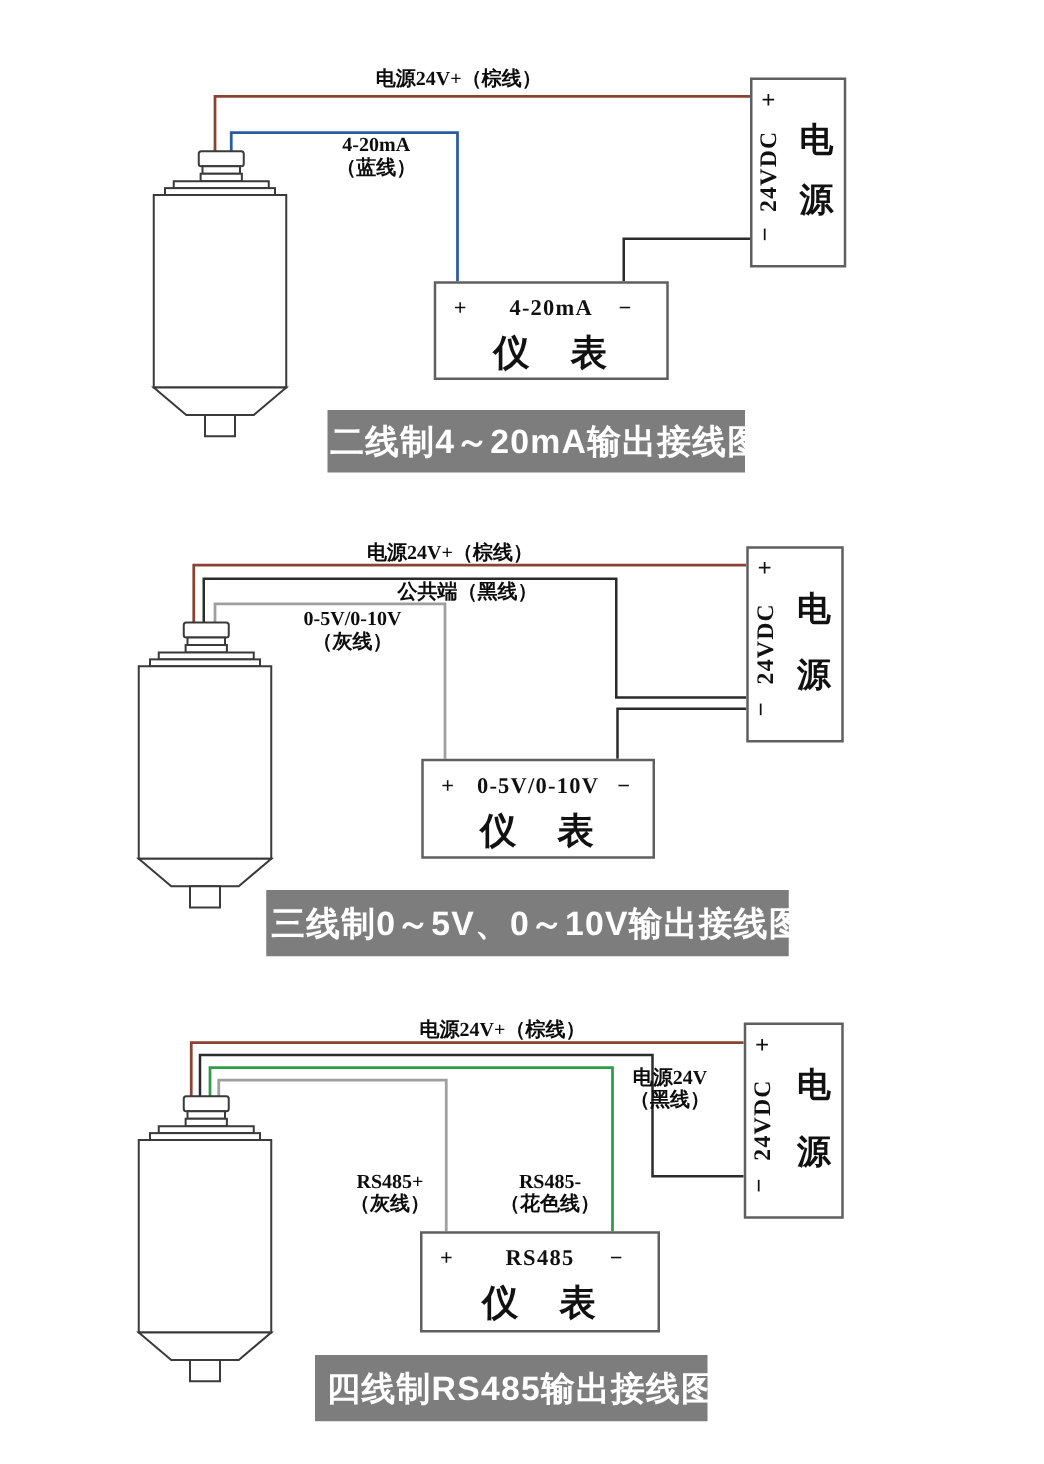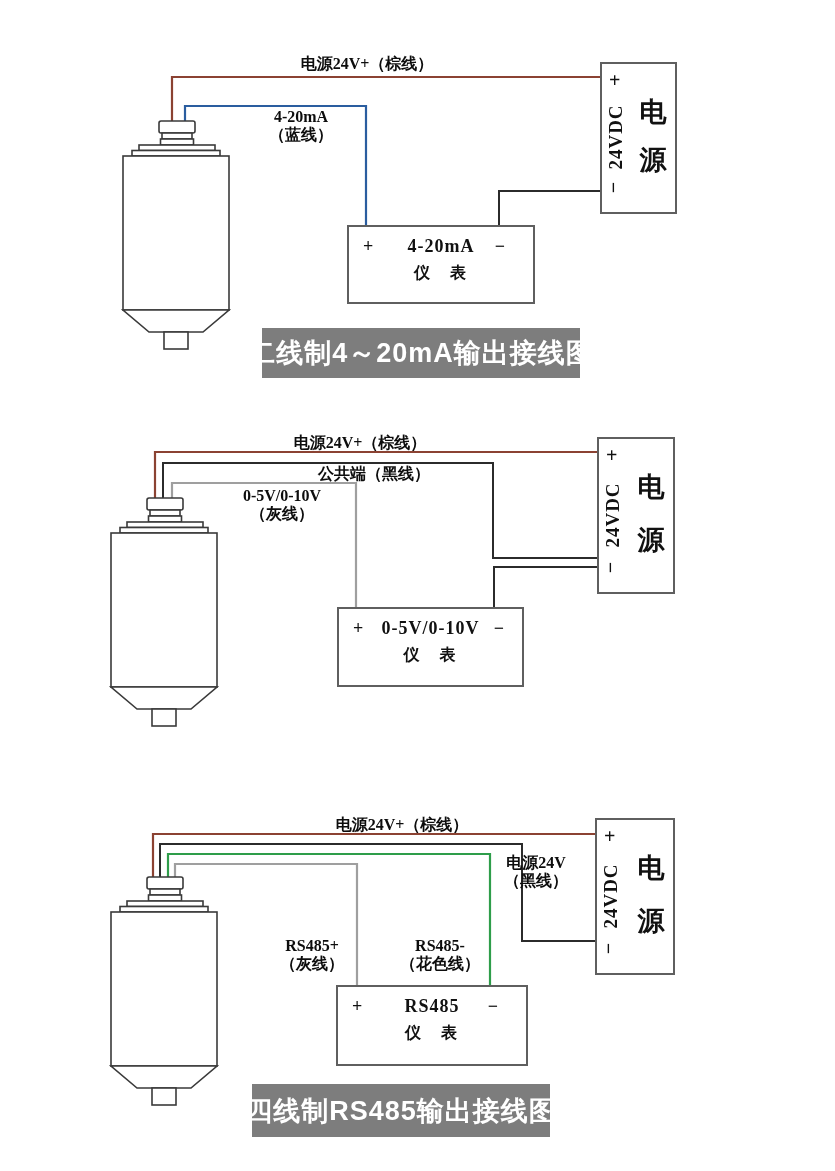--- a/index.html
+++ b/index.html
@@ -12,37 +12,37 @@
           font-weight:bold;font-size:16px;line-height:18px;color:#0d0d0d;white-space:nowrap;}
   .wlabel span{display:block;}
 
   
   .mbox{position:absolute;background:#ffffff;border:2px solid #5f5f5f;box-sizing:border-box;}
   .mrow{position:relative;height:22px;margin-top:9px;font-weight:bold;font-size:18px;}
   .mplus{position:absolute;left:14px;top:0;}
   .mrange{position:absolute;left:50%;top:0;transform:translateX(-50%);letter-spacing:1px;white-space:nowrap;}
   .mminus{position:absolute;right:28px;top:0;}
   .m2 .mminus{right:18px;}
-  .mname{margin-top:5px;text-align:center;font-weight:bold;font-size:16px;letter-spacing:2px;}
+  .mname{margin-top:5px;text-align:center;font-weight:bold;font-size:29px;letter-spacing:2px;}
 
   
   .pbox{position:absolute;background:#ffffff;border:2px solid #5f5f5f;box-sizing:border-box;}
   .pplus{position:absolute;left:7px;top:5px;font-weight:bold;font-size:20px;}
   .pvdc{position:absolute;left:-26px;top:calc(50% - 12px);width:80px;height:22px;text-align:center;
         transform:rotate(-90deg);font-weight:bold;font-size:19px;letter-spacing:1px;}
   .pname{position:absolute;right:7px;top:30px;bottom:34px;width:30px;display:flex;
          flex-direction:column;justify-content:space-between;align-items:center;
          font-weight:bold;font-size:27px;}
   .pminus{position:absolute;left:3px;bottom:13px;width:16px;text-align:center;
           transform:rotate(-90deg);font-weight:bold;font-size:20px;}
 
   
   .tbar{position:absolute;background:#7d7d7d;color:#ffffff;display:flex;align-items:center;
         justify-content:center;font-family:"Liberation Sans", sans-serif;font-weight:bold;
-        font-size:27px;letter-spacing:1px;white-space:nowrap;}
+        font-size:27px;letter-spacing:1px;white-space:nowrap;padding-left:16px;}
 </style>
 </head>
 <body>
 
 <div class="page">
 
   <svg class="layer" width="835" height="1171" viewBox="0 0 835 1171">
     <defs>
       <g id="sensor-shape" stroke="#3a3a3a" stroke-width="1.6" fill="#ffffff">
         <rect x="37" y="0" width="36" height="12" rx="2"></rect>
@@ -130,20 +130,21 @@
   <div class="pbox" style="left:597px;top:437px;width:78px;height:157px;">
     <span class="pplus">+</span>
     <span class="pvdc">24VDC</span>
     <span class="pname">
       <span>电</span>
       <span>源</span>
     </span>
     <span class="pminus">−</span>
   </div>
 
+  <div class="tbar" style="left:213px;top:712px;width:402px;height:53px;">三线制0～5V、0～10V输出接线图</div>
 
   <div class="wlabel" style="left:402px;top:816px;">电源24V+（棕线）</div>
 
   <div class="wlabel" style="left:536px;top:854px;">
     <span>电源24V</span>
     <span>（黑线）</span>
   </div>
 
   <div class="wlabel" style="left:312px;top:937px;">
     <span>RS485+</span>

